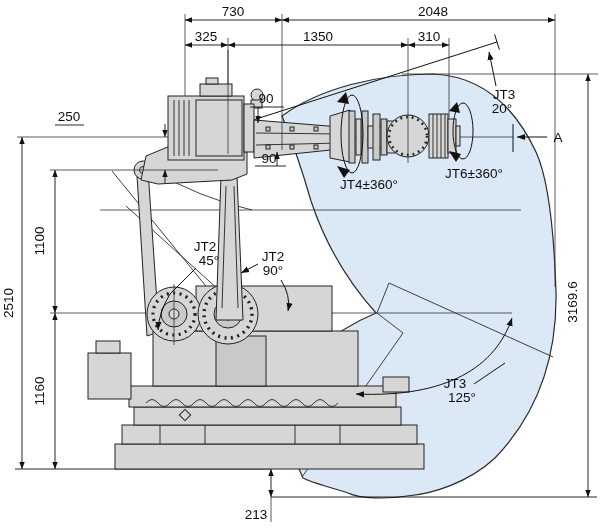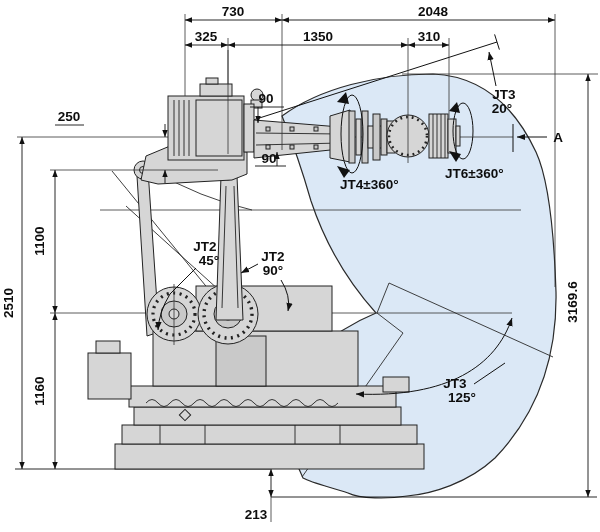--- a/index.html
+++ b/index.html
@@ -2,21 +2,21 @@
 <html style="--envelope-fill: #dbe8f6; --robot-fill: #d6d6d6; --outline: #1b1b1b; --background: #ffffff;"><head>
 <meta charset="utf-8">
 <style>
   :root{
     --envelope-fill:#dbe8f6;
     --robot-fill:#d6d6d6;
     --outline:#1b1b1b;
     --background:#ffffff;
   }
   html,body{margin:0;padding:0;background:var(--background);}
-  .stage{width:600px;height:532px;position:relative;background:var(--background);font-weight:bold;}
+  .stage{width:600px;height:532px;position:relative;background:var(--background);}
   svg{display:block;}
   .envelope{fill:var(--envelope-fill);stroke:#2a2a2a;stroke-width:1.2;}
   .robot{fill:var(--robot-fill);stroke:#222;stroke-width:1;}
   .robot-dark{fill:#c9c9c9;stroke:#222;stroke-width:1;}
   .robot-line{fill:none;stroke:#222;stroke-width:0.9;}
   .bolt-ring{fill:none;stroke:#222;}
   .dimline{stroke:#111;stroke-width:0.9;fill:none;}
   .extline{stroke:#333;stroke-width:0.8;fill:none;}
   .clline{stroke:#333;stroke-width:0.8;fill:none;}
   .ghost{stroke:#2b2b2b;stroke-width:0.9;fill:none;}

